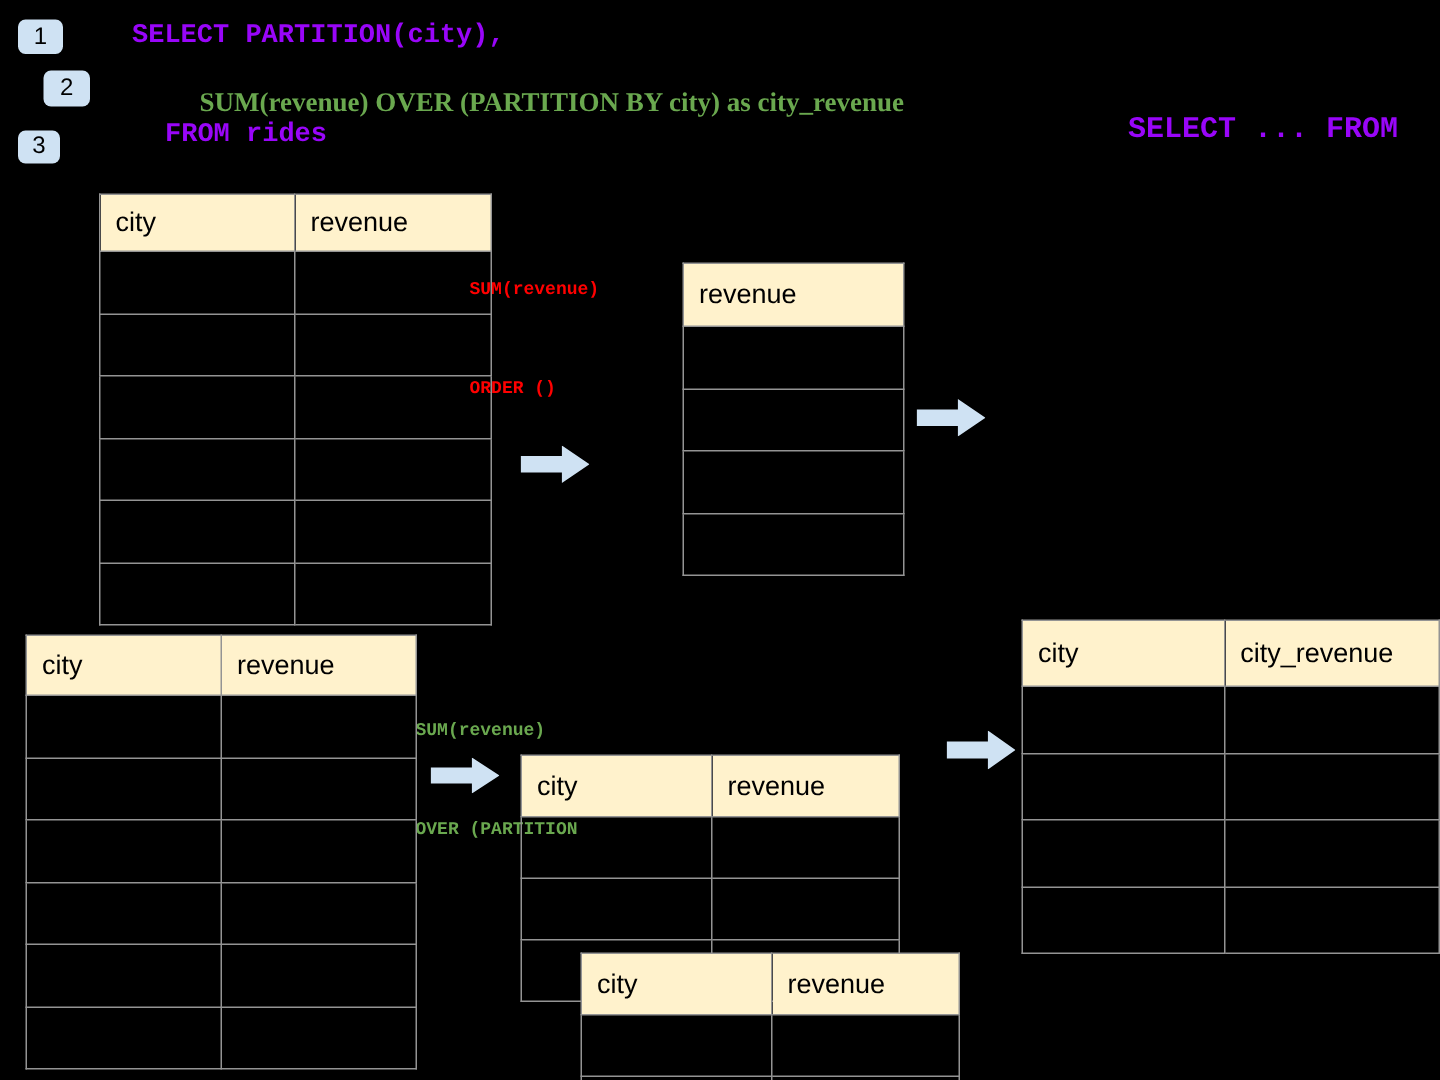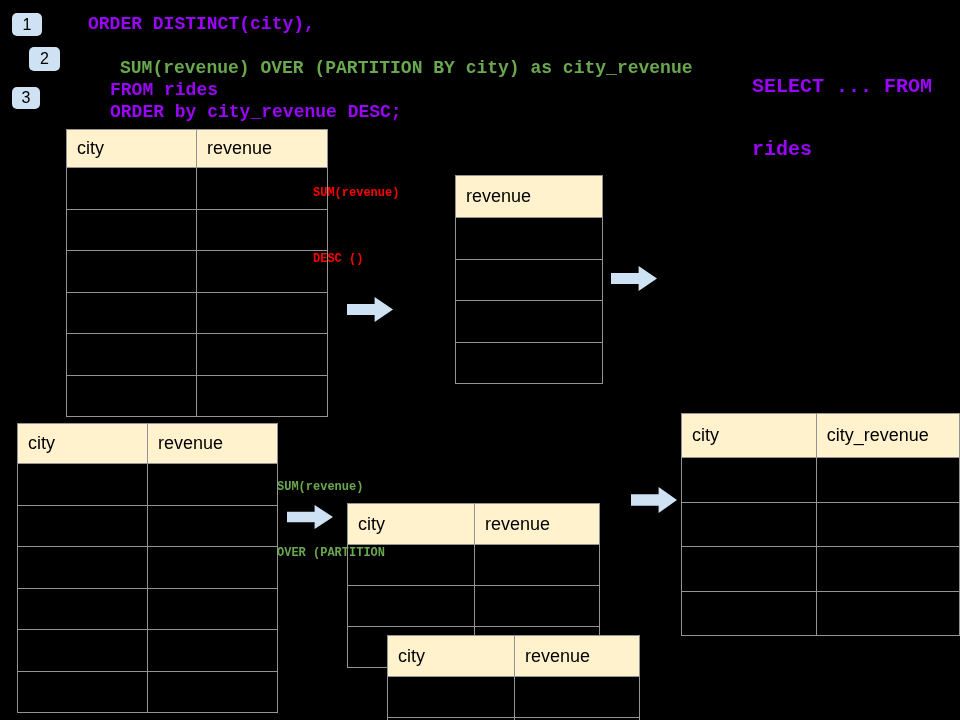--- a/index.html
+++ b/index.html
@@ -62,33 +62,31 @@
 </style>
 </head>
 <body>
 
 <div class="stage">
 
   <div class="badge" style="left:12px;top:13px;width:30px;height:23px;">1</div>
   <div class="badge" style="left:29px;top:47px;width:31px;height:24px;">2</div>
   <div class="badge" style="left:12px;top:87px;width:28px;height:22px;">3</div>
 
-  <div class="code c-purple" style="left:88px;top:13px;">ORDER DISTINCT(city),</div>
-  <div class="code c-green" style="left:120px;top:57px;">SUM(revenue) OVER (PARTITION BY city) as city_revenue</div>
+  <div class="code c-purple" style="left:88px;top:13px;">SELECT PARTITION(city),</div>
+  <div class="code c-green" style="left:133px;top:57px;font-family:Liberation Serif, serif;">SUM(revenue) OVER (PARTITION BY city) as city_revenue</div>
   <div class="code c-purple" style="left:110px;top:79px;">FROM rides</div>
-  <div class="code c-purple" style="left:110px;top:101px;">ORDER by city_revenue DESC;</div>
 
   <div class="code c-purple side-note" style="left:752px;top:34px;">
     <div>SELECT ... FROM</div>
-    <div>rides</div>
   </div>
 
   <div class="code c-red annotation" style="left:313px;top:138px;">
     <div>SUM(revenue)</div>
-    <div>DESC ()</div>
+    <div>ORDER ()</div>
   </div>
 
   <div class="code c-green annotation" style="left:277px;top:432px;">
     <div>SUM(revenue)</div>
     <div>OVER (PARTITION</div>
   </div>
 
   <table class="tbl" style="left:66px;top:129px;">
     <tbody>
         <tr style="height:38px;">

